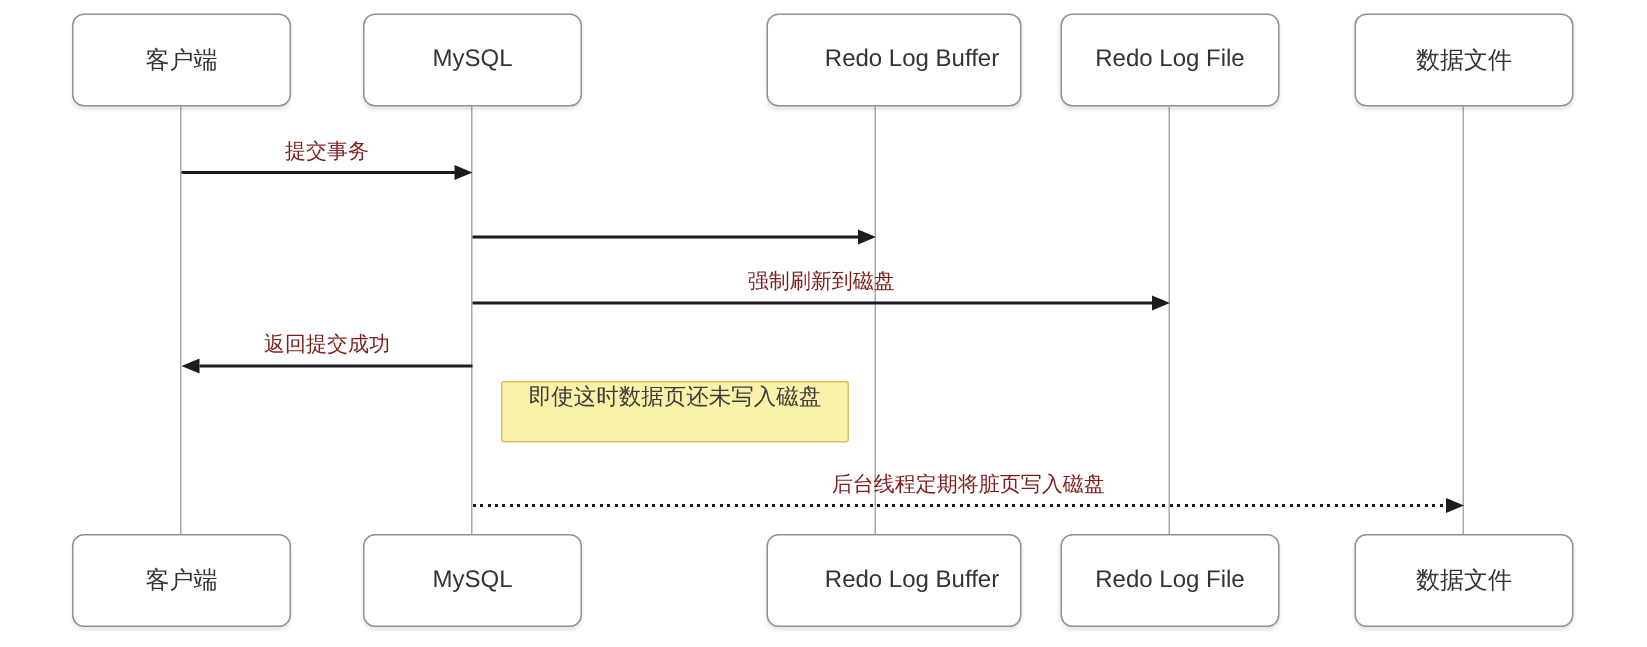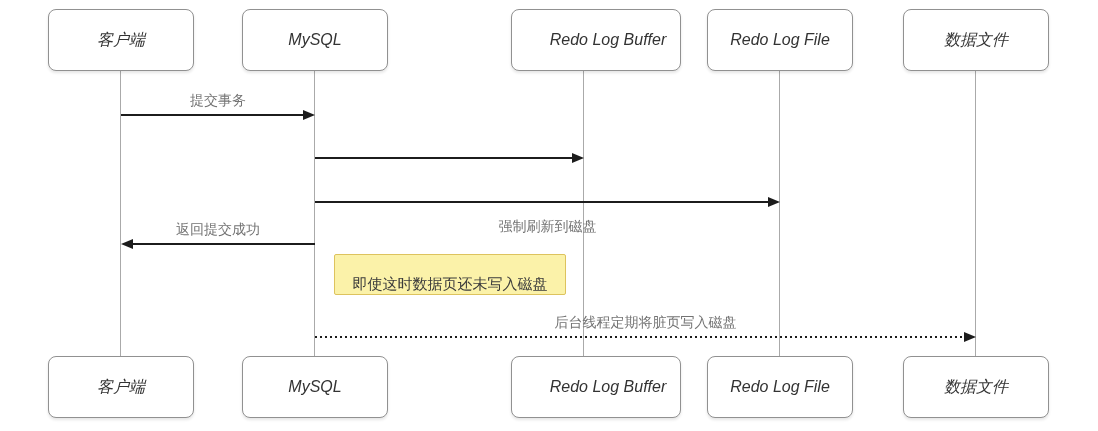--- a/index.html
+++ b/index.html
@@ -23,21 +23,20 @@
     border: 1px solid #919191;
     border-radius: 8px;
     background: #ffffff;
     box-shadow: 0 2px 3px rgba(0,0,0,0.10);
     display: flex;
     align-items: center;
     justify-content: center;
     font-size: 16px;
     color: #333333;
     box-sizing: content-box;
-    font-style: italic;
   }
   .row-top { top: 9px; }
   .row-bottom { top: 356px; }
   .p0 { left: 48px; }
   .p1 { left: 242px; }
   .p2 { left: 511px; padding-left: 24px; }
   .p3 { left: 707px; }
   .p4 { left: 903px; text-align: center; }
   
   .lifeline {
@@ -75,54 +74,54 @@
     position: absolute;
     width: 0;
     height: 0;
     border-top: 5px solid transparent;
     border-bottom: 5px solid transparent;
     border-right: 12px solid #1c1c1c;
   }
   .mlabel {
     position: absolute;
     font-size: 14px;
-    color: #737373;
+    color: #7f1d1d;
     text-align: center;
     height: 20px;
     line-height: 20px;
     white-space: nowrap;
   }
   
   .m1-label { left: 121px; width: 194px; top: 90px; }
   .m1-line  { left: 121px; width: 183px; top: 114px; }
   .m1-head  { left: 303px; top: 110px; }
   
   .m2-label { left: 315px; width: 269px; top: 133px; }
   .m2-line  { left: 315px; width: 257px; top: 157px; }
   .m2-head  { left: 572px; top: 153px; }
   
-  .m3-label { left: 315px; width: 465px; top: 177px; margin-top: 39px; }
+  .m3-label { left: 315px; width: 465px; top: 177px; }
   .m3-line  { left: 315px; width: 453px; top: 201px; }
   .m3-head  { left: 768px; top: 197px; }
   
   .m4-label { left: 121px; width: 194px; top: 219px; }
   .m4-line  { left: 133px; width: 182px; top: 243px; }
   .m4-head  { left: 121px; top: 239px; }
   
   .note {
     position: absolute;
     left: 334px;
     top: 254px;
     width: 230px;
     height: 39px;
     background: #fbf2a9;
     border: 1px solid #ddc35e;
     border-radius: 2px;
     display: flex;
-    align-items: flex-end;
+    align-items: flex-start;
     justify-content: center;
     font-size: 15px;
     color: #3b3b3b;
     white-space: nowrap;
   }
   
   .m5-label { left: 315px; width: 661px; top: 312px; }
   .m5-line  { left: 315px; width: 649px; top: 336px; }
   .m5-head  { left: 964px; top: 332px; }
 </style>

